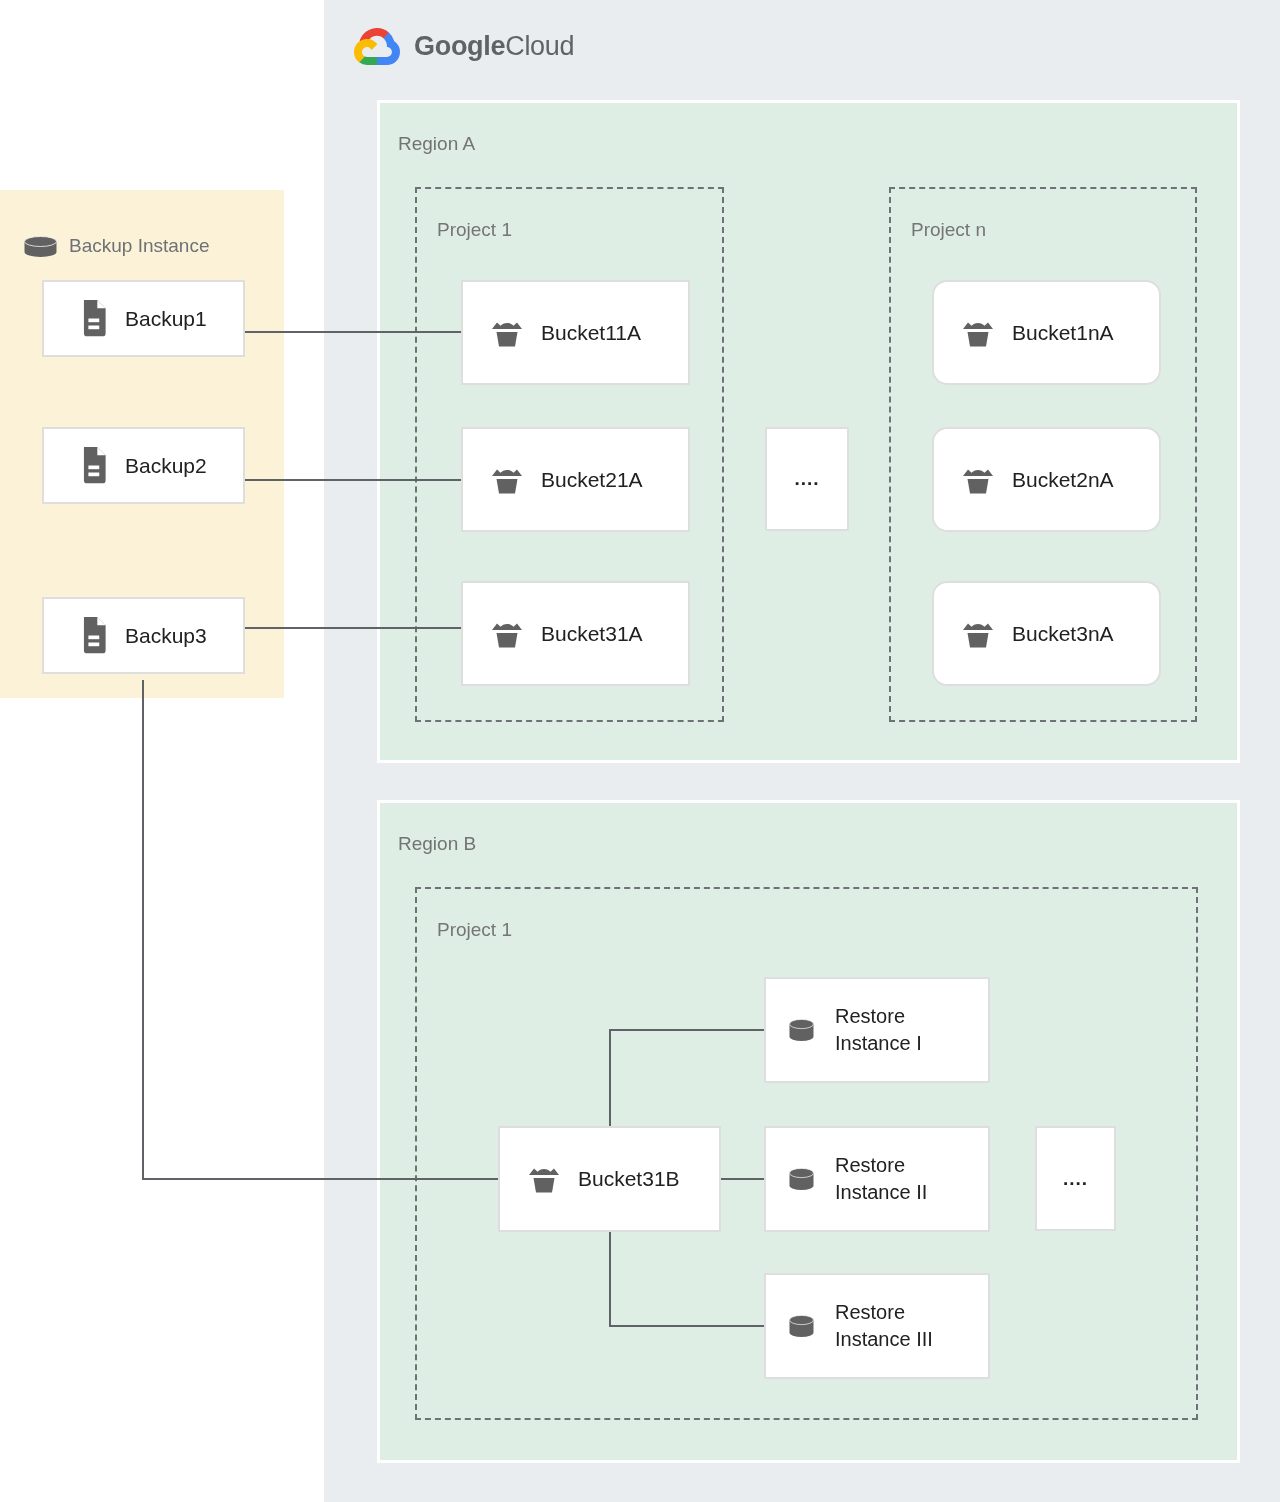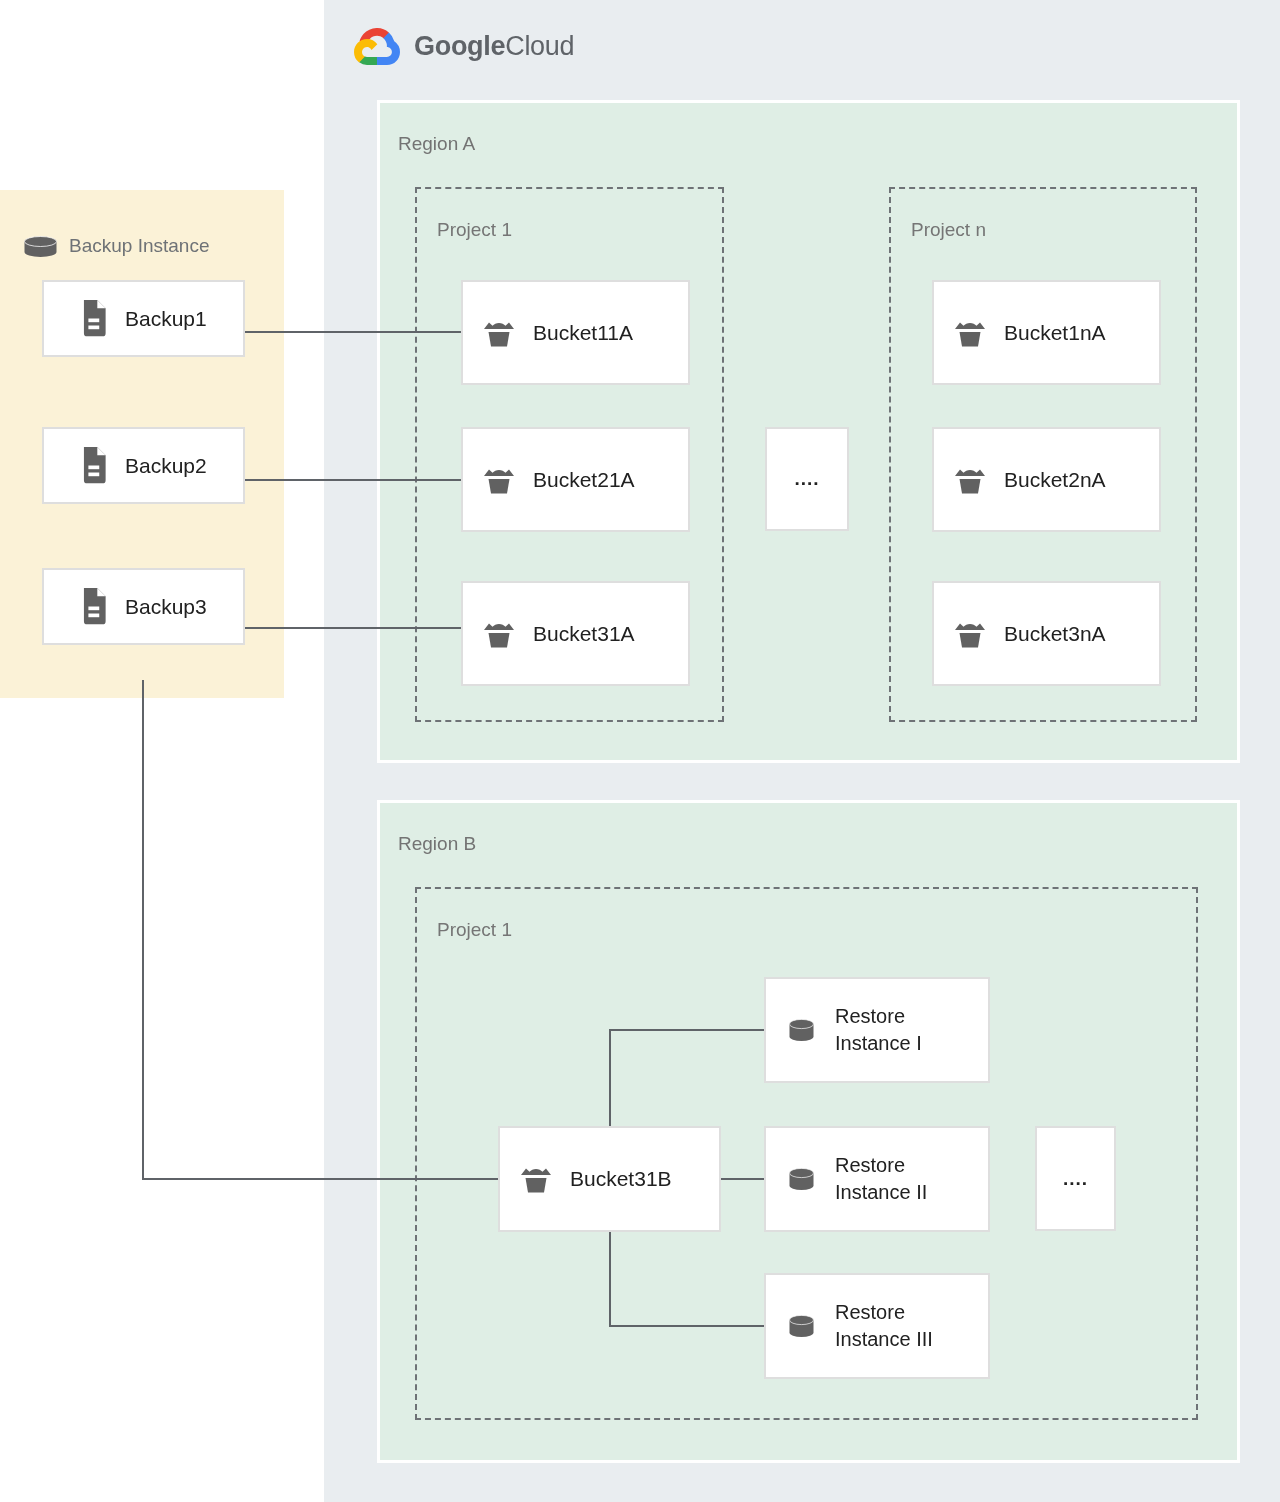--- a/index.html
+++ b/index.html
@@ -49,27 +49,27 @@
     position: absolute; left: 20px; top: 30px;
     font-size: 19px; color: #757575;
   }
   .node {
     position: absolute;
     background: #ffffff;
     border: 2px solid #dedede;
     display: flex; align-items: center;
   }
   .node-label { font-size: 21px; color: #212121; }
-  .bucket-node { width: 229px; height: 105px; padding-left: 20px; }
+  .bucket-node { width: 229px; height: 105px; padding-left: 28px; }
   .bucket-node .icon { margin-right: 18px; display: flex; }
   .row-1 { top: 91px; }
   .row-2 { top: 238px; }
   .row-3 { top: 392px; }
   .col-left { left: 44px; }
-  .col-n { left: 41px; }
+  .col-n { left: 41px; border-radius: 15px; }
   .dots-box {
     position: absolute;
     background: #ffffff;
     border: 2px solid #dedede;
     display: flex; align-items: center; justify-content: center;
     font-size: 19px; font-weight: 700; color: #212121; letter-spacing: 1px;
   }
   #dots-a { left: 385px; top: 324px; width: 84px; height: 104px; }
   #dots-b { left: 618px; top: 237px; width: 81px; height: 105px; }
   .backup-panel {
@@ -80,21 +80,21 @@
   }
   .backup-panel-header {
     position: absolute; left: 22px; top: 22px;
     display: flex; align-items: flex-start; margin-top: 23px;
   }
   .backup-panel-title { font-size: 19px; color: #6e7276; margin-left: 10px; }
   .backup-node { left: 42px; width: 203px; height: 77px; padding-left: 34px; }
   .backup-node .icon { margin-right: 16px; display: flex; }
   .backup-row-1 { top: 90px; }
   .backup-row-2 { top: 237px; }
-  .backup-row-3 { top: 378px; }
+  .backup-row-3 { top: 407px; }
   .restore-node { width: 226px; height: 106px; padding-left: 20px; }
   .restore-node .icon { margin-right: 18px; display: flex; }
   .restore-label { font-size: 20px; color: #212121; line-height: 27px; }
   #bucket31b { left: 81px; top: 237px; width: 223px; height: 106px; }
   #restore-1 { left: 347px; top: 88px; }
   #restore-2 { left: 347px; top: 237px; }
   #restore-3 { left: 347px; top: 384px; }
   .connectors {
     position: absolute; left: 0; top: 0;
     width: 1280px; height: 1502px;

